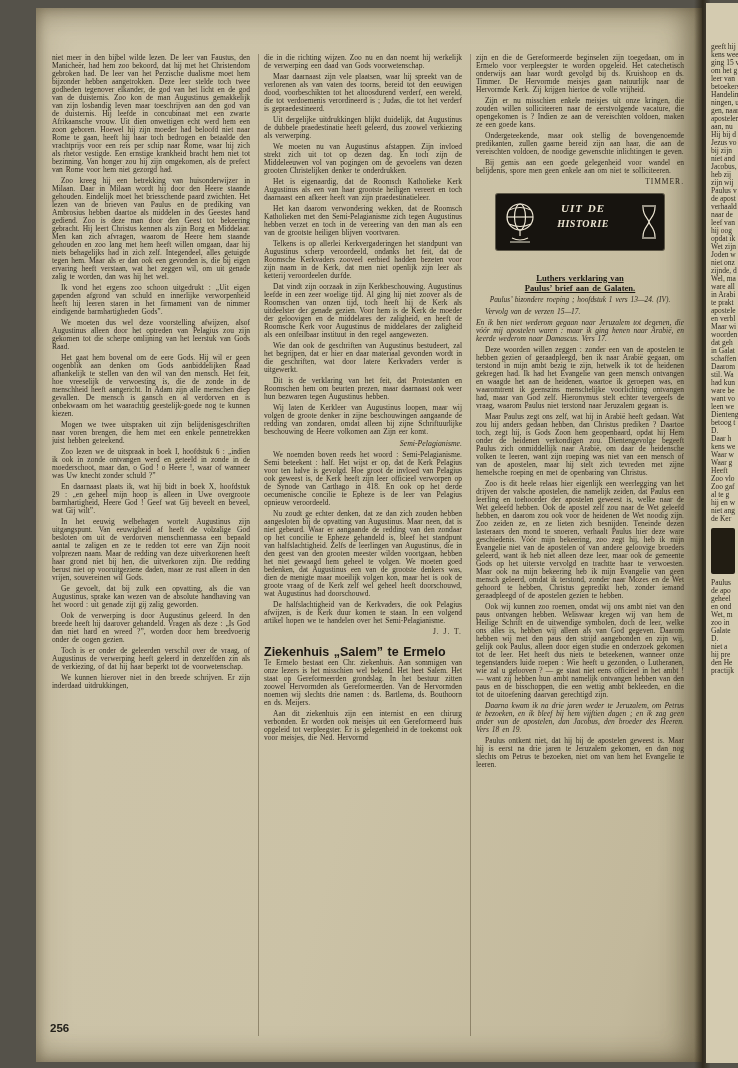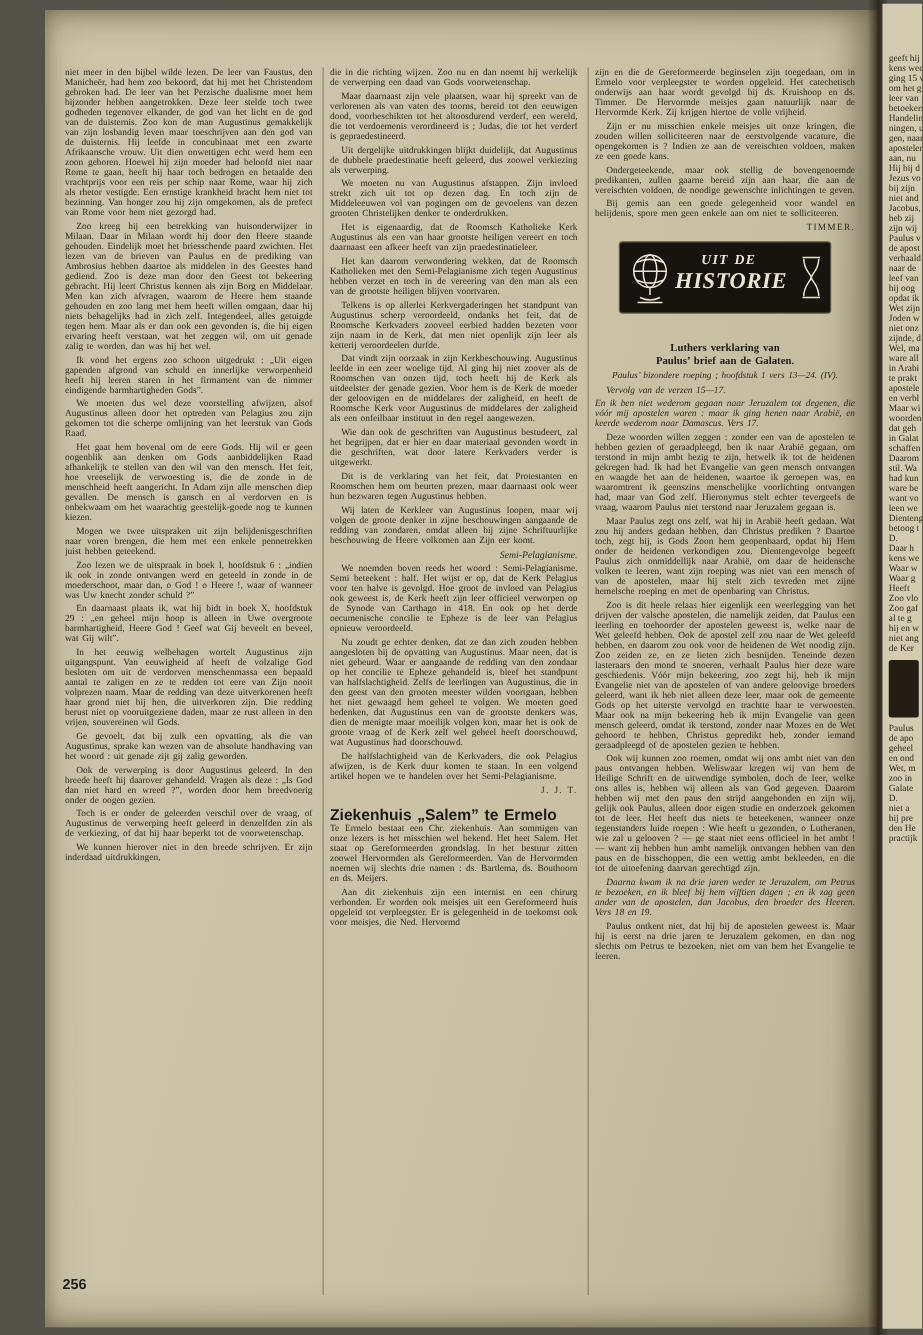--- a/index.html
+++ b/index.html
@@ -17,35 +17,35 @@
   .col3{left:440px;width:208px;}
   .rule-v{position:absolute;top:46px;height:982px;width:1px;background:rgba(76,64,40,.45);}
   .rv1{left:222px;} .rv2{left:434px;}
   .para{margin:0 0 3px;text-indent:9px;}
   .noindent{text-indent:0;}
   .italic{font-style:italic;}
   .signature{text-align:right;text-indent:0;letter-spacing:1px;}
   .subhead-italic{font-style:italic;text-indent:0;text-align:right;font-size:7.8px;margin:4px 0 3px;}
   .salem-heading{font-family:"Liberation Sans",sans-serif;font-weight:700;font-size:12.5px;
         line-height:14px;margin:9px 0 0;text-align:left;color:#1d1914;}
-  .gal-heading{font-weight:700;font-size:8.6px;line-height:10px;text-align:center;margin:23px 6px 3px;color:#1d1914;}
+  .gal-heading{font-weight:700;font-size:8.6px;line-height:10px;text-align:center;margin:23px 6px 3px;color:#1d1914;text-decoration:underline;}
   .gal-sub{font-style:italic;font-size:7.4px;text-align:center;margin:0 0 4px;}
   .gal-sub2{font-style:italic;text-indent:9px;margin:0 0 3px;}
   .pagenum{position:absolute;left:14px;top:1014px;font-family:"Liberation Sans",sans-serif;
         font-weight:700;font-size:11.5px;color:#22201a;}
   
   .badge{position:relative;width:168px;height:56px;background:#17140f;margin:8px auto 9px;
         border-radius:2px;box-shadow:0 0 0 1px rgba(20,16,10,.6);}
   .badge svg{position:absolute;}
   .globe{left:4px;top:4px;}
   .hourglass{right:6px;top:10px;}
   .badge-text{position:absolute;left:44px;top:8px;width:86px;text-align:center;color:#ece5d2;
         font-style:italic;font-weight:700;}
   .b1{font-size:11px;line-height:13px;letter-spacing:1px;}
-  .b2{font-size:18px;line-height:18px;letter-spacing:.5px;}
+  .b2{font-size:10px;line-height:18px;letter-spacing:.5px;}
   
   .gutter{position:absolute;left:694px;top:0;width:16px;height:1068px;
         background:linear-gradient(to right,rgba(40,32,18,0),rgba(35,28,15,.75) 55%,rgba(40,32,18,.15));}
   .page2{position:absolute;left:706px;top:3px;width:32px;height:1060px;background:#d4cbb0;
         overflow:hidden;padding:40px 0 0 5px;box-sizing:border-box;
         font-size:7.5px;line-height:8px;color:#2c261c;}
   .frag{min-height:8px;white-space:nowrap;overflow:hidden;}
   .blob{width:24px;height:46px;background:#221d13;margin:5px 0;border-radius:2px;}
 </style>
 </head>

